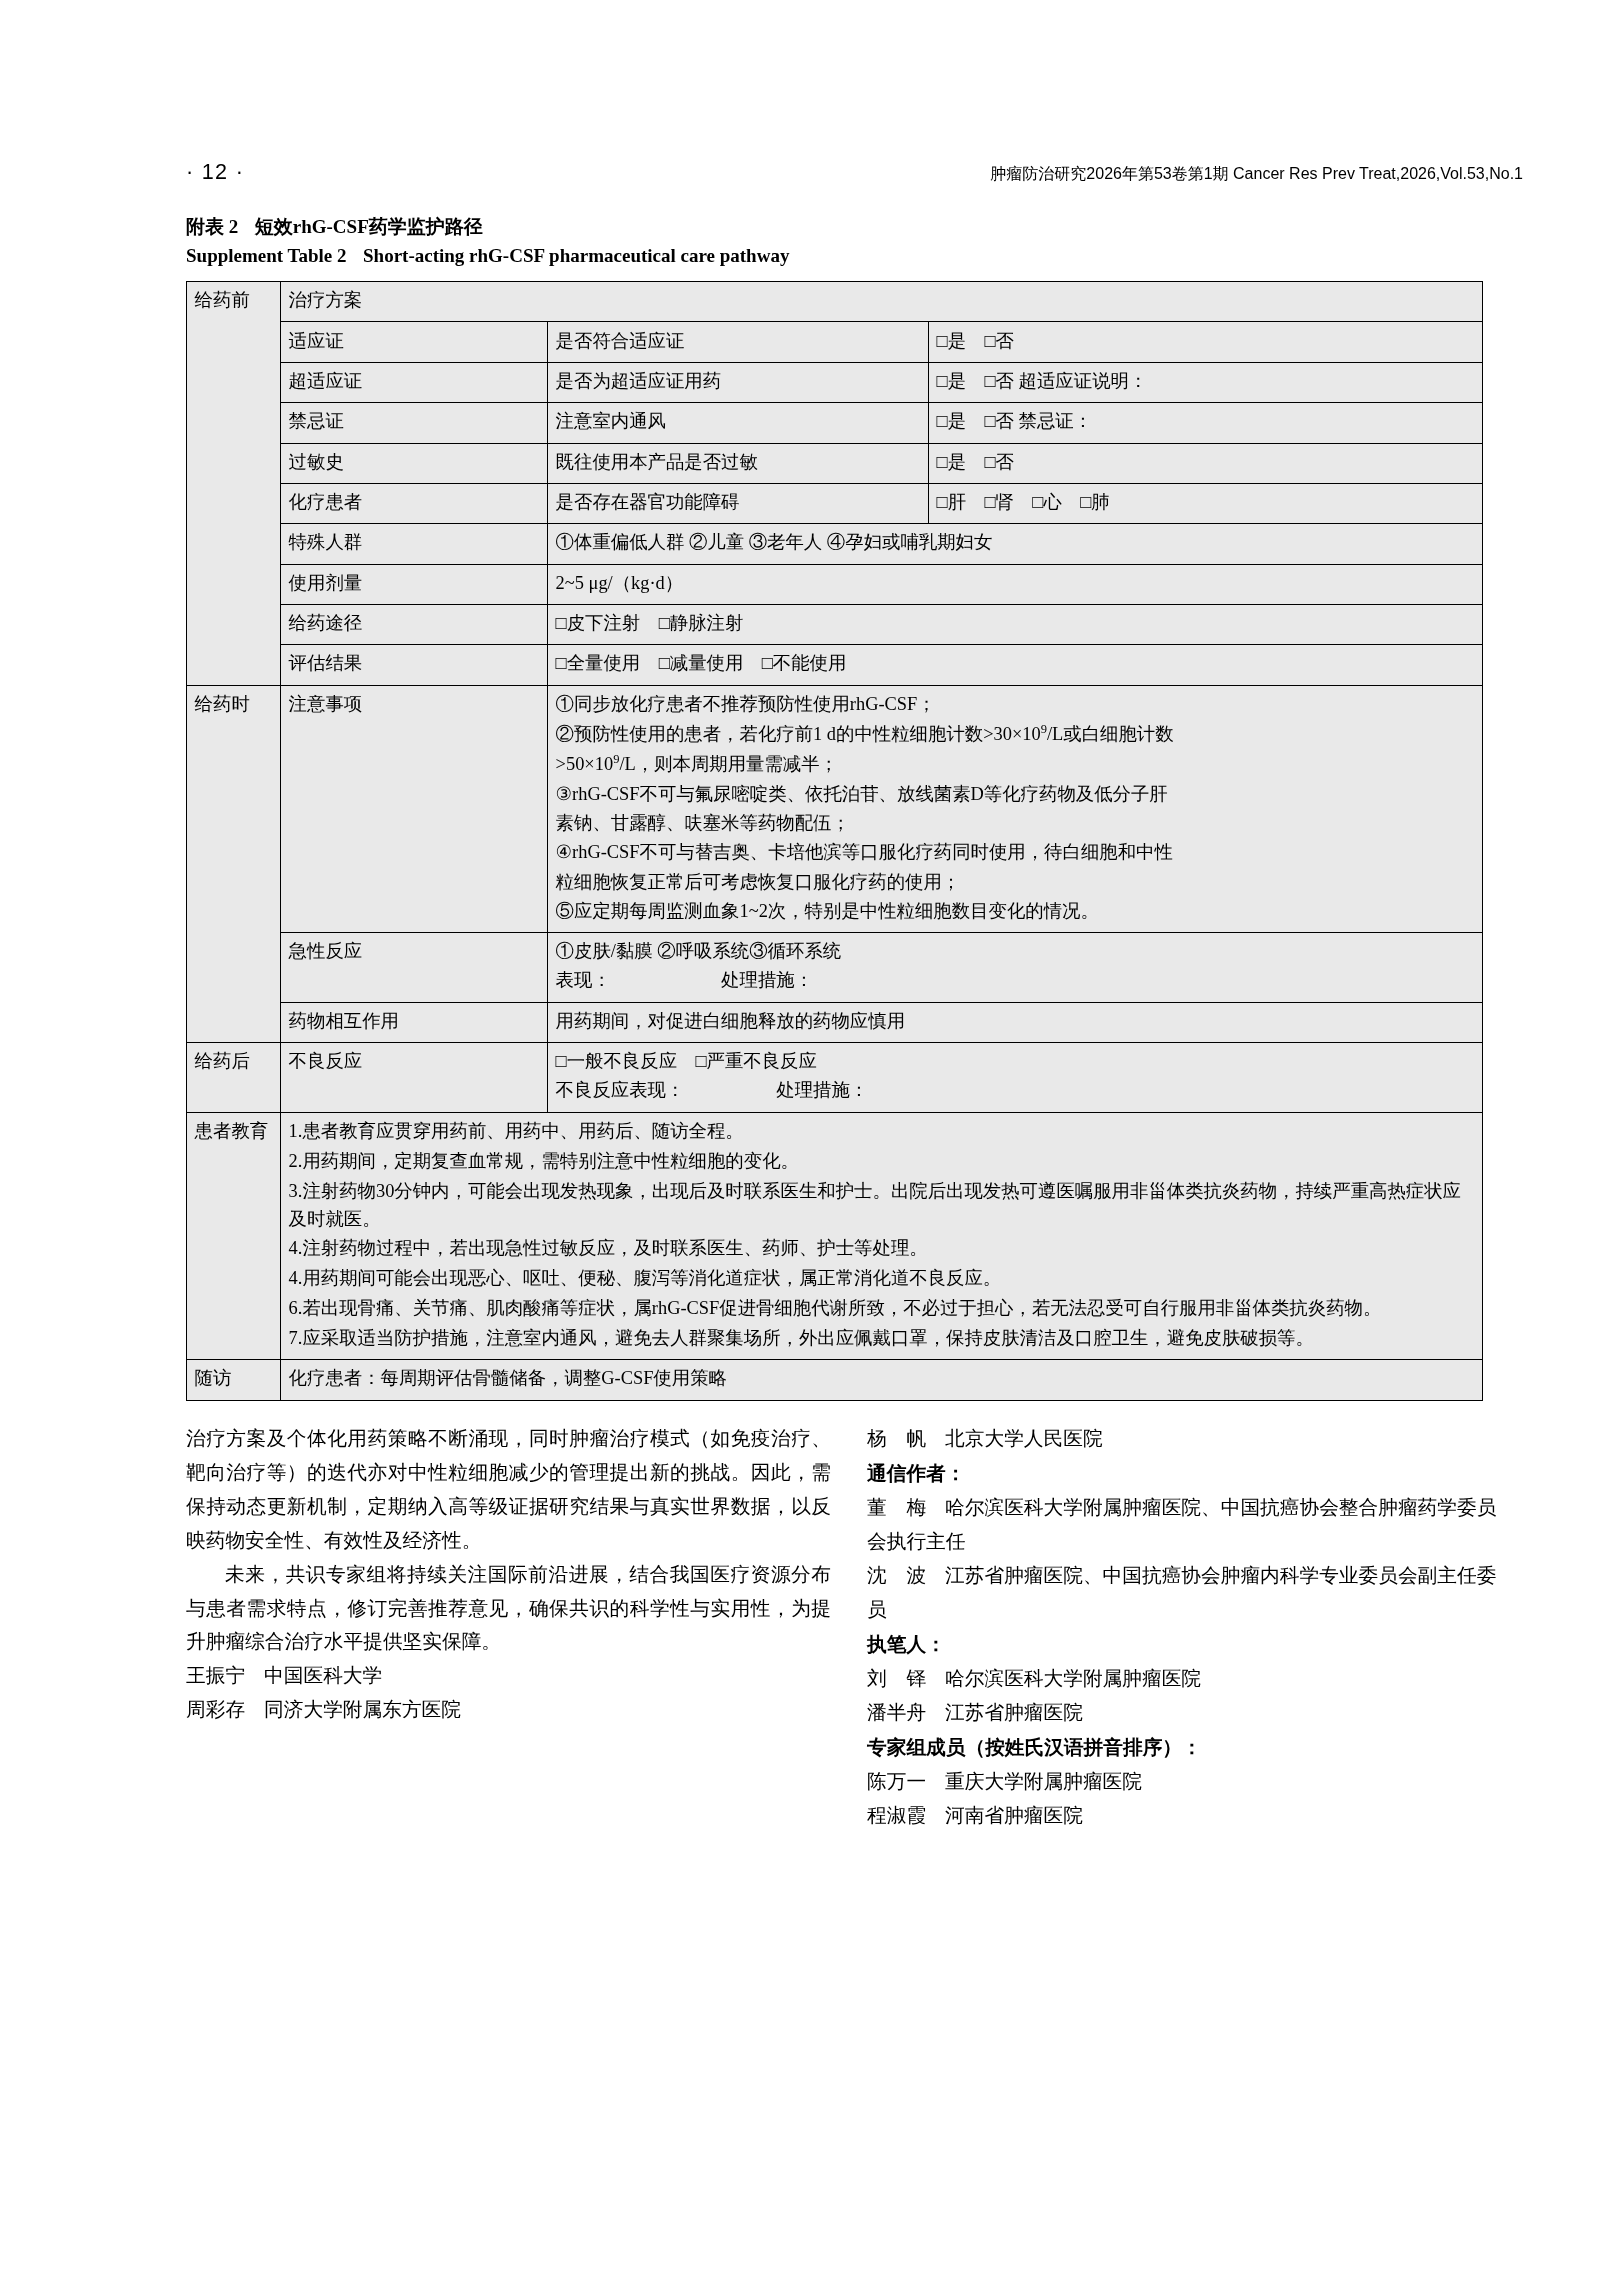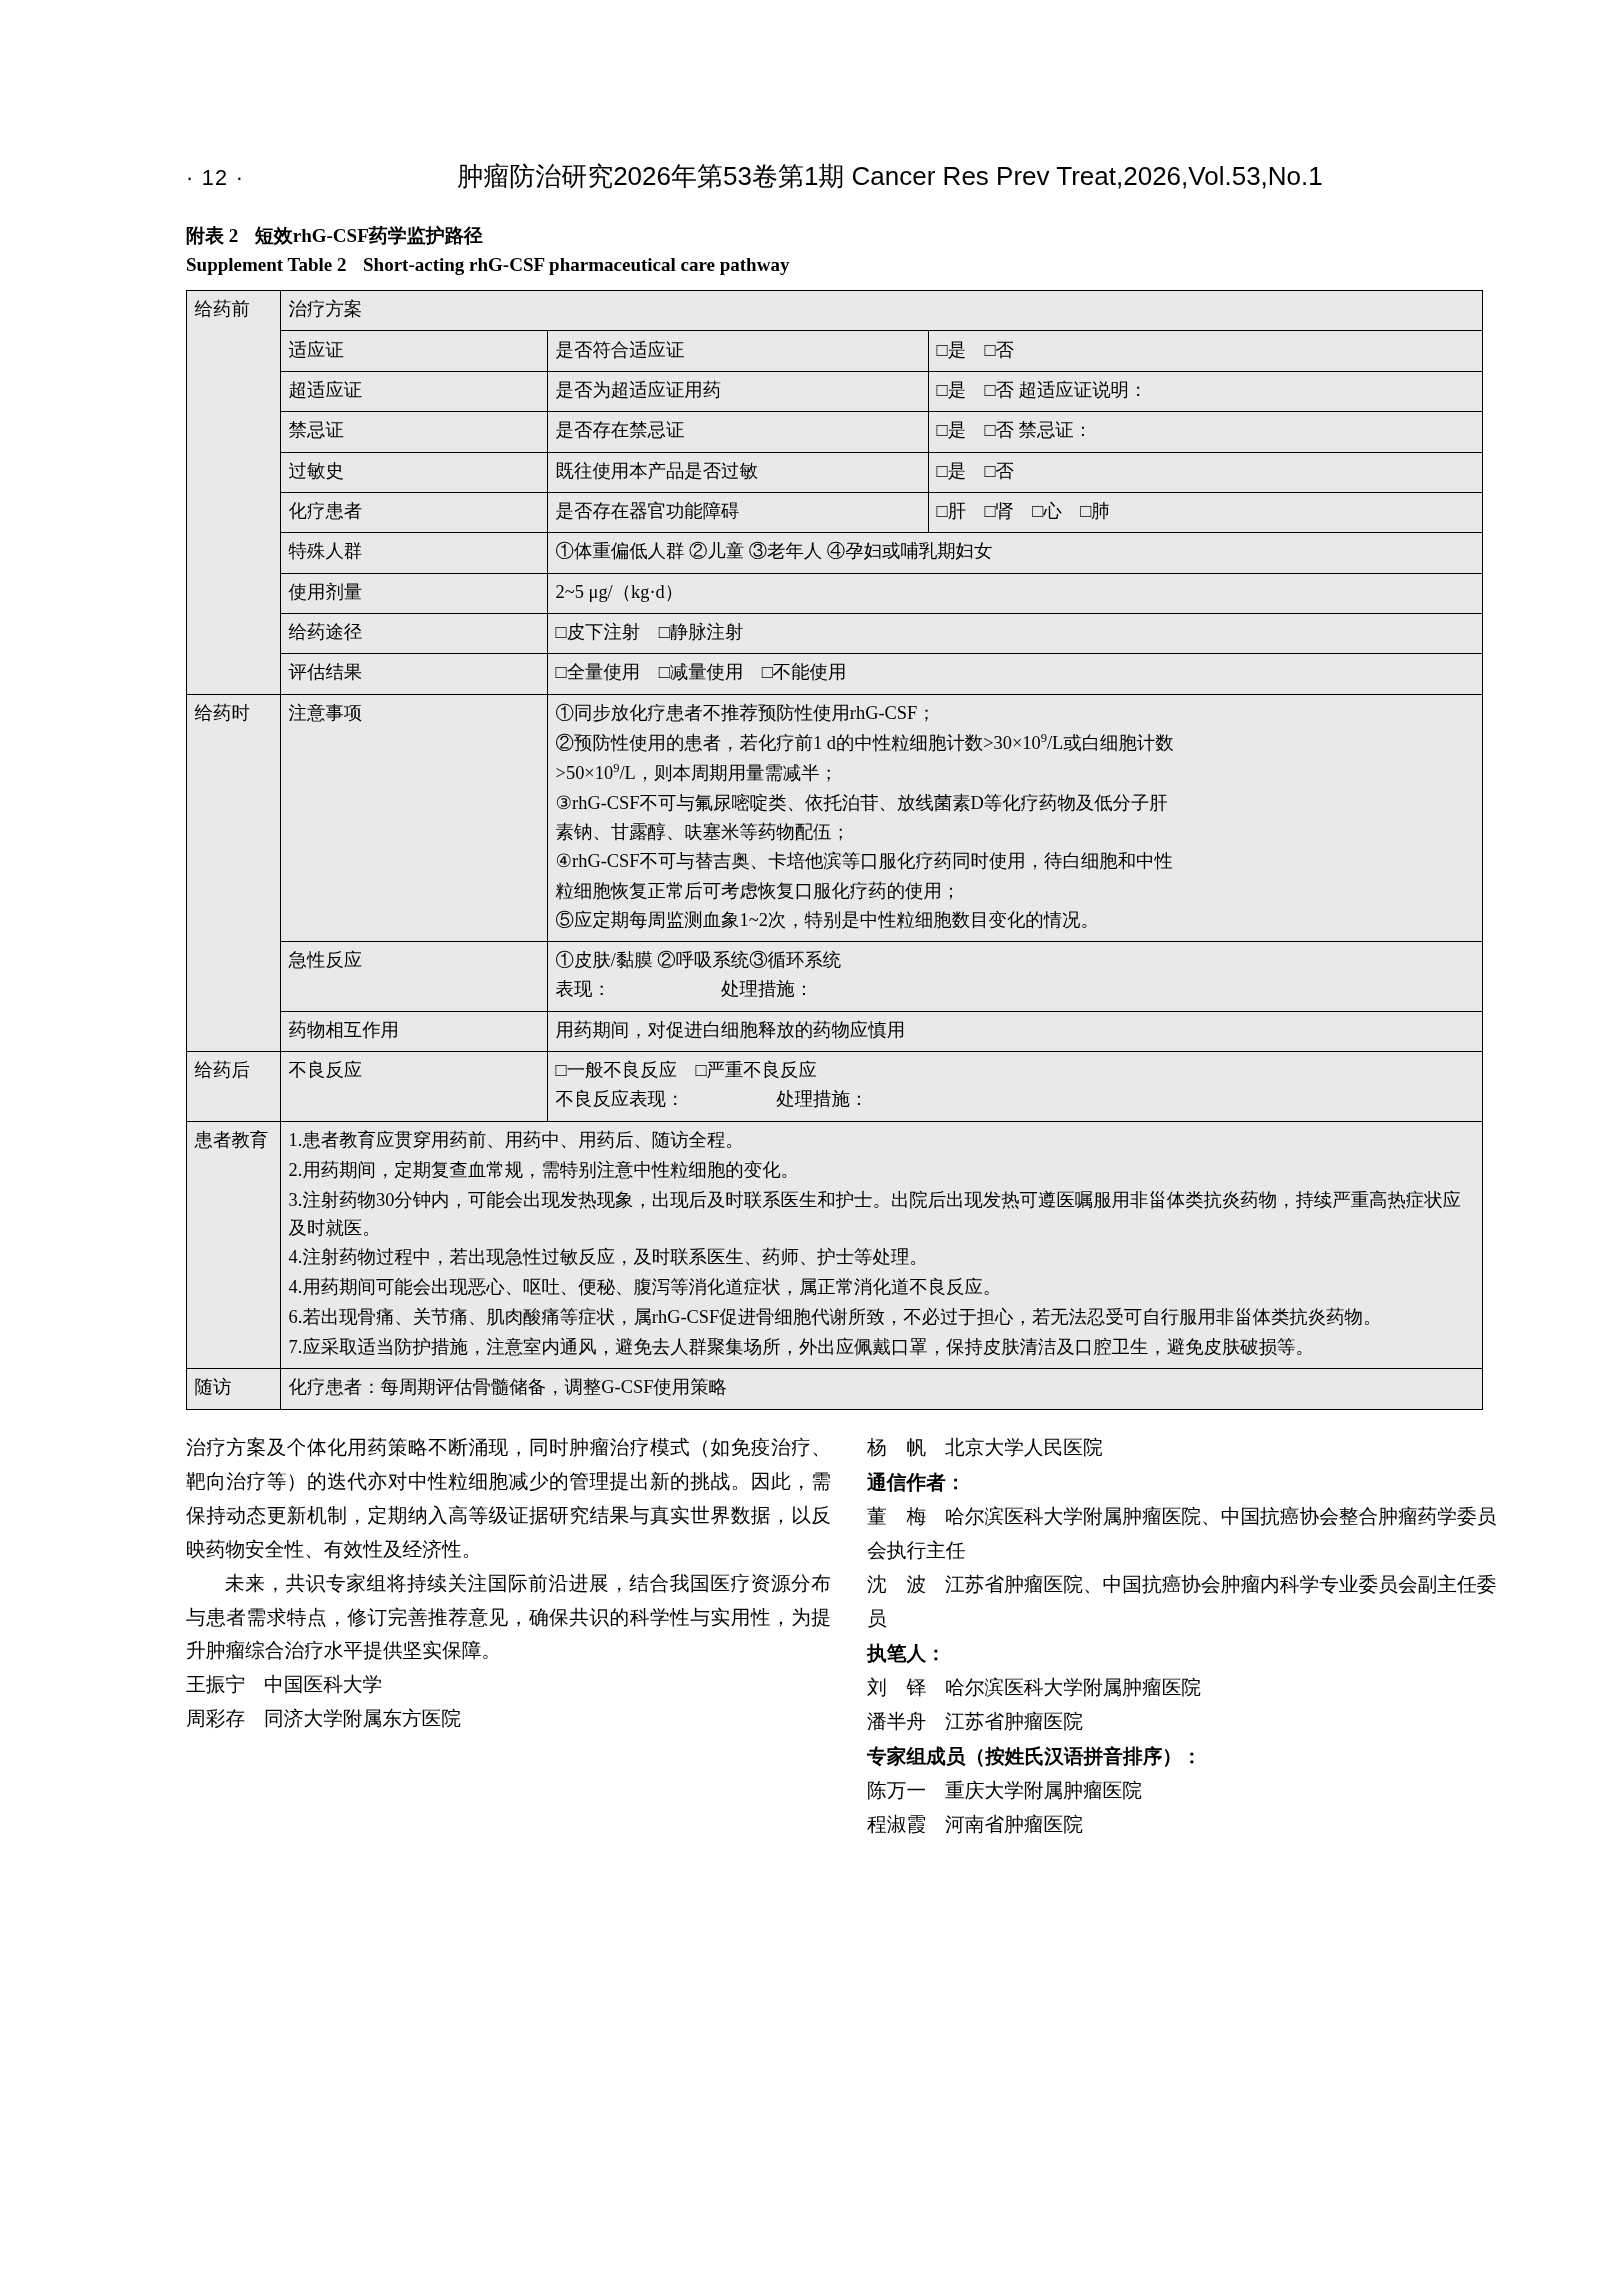--- a/index.html
+++ b/index.html
@@ -24,22 +24,22 @@
     margin: 0 81px 0 170px;
   }
   .runhead .pageno {
     font-size: 21.6px;
     letter-spacing: 1.3px;
     white-space: nowrap;
     font-family: "Liberation Sans", sans-serif;
   }
   .runhead .journal {
     flex: 1;
-    text-align: center;
-    font-size: 26px;
+    text-align: right;
+    font-size: 16px;
     white-space: nowrap;
     font-family: "Liberation Sans", sans-serif;
     margin-left: 12.7px;
   }
 
   
   .caption-block {
     margin: 27px 0 10.2px 170px;
   }
   .cap-cn, .cap-en {
@@ -142,21 +142,21 @@
         <td>是否符合适应证</td>
         <td class="nowrap">□是　□否</td>
       </tr>
       <tr>
         <td>超适应证</td>
         <td>是否为超适应证用药</td>
         <td class="nowrap">□是　□否 超适应证说明：</td>
       </tr>
       <tr>
         <td>禁忌证</td>
-        <td>是否存在禁忌证</td>
+        <td>注意室内通风</td>
         <td class="nowrap">□是　□否 禁忌证：</td>
       </tr>
       <tr>
         <td>过敏史</td>
         <td>既往使用本产品是否过敏</td>
         <td class="nowrap">□是　□否</td>
       </tr>
       <tr>
         <td>化疗患者</td>
         <td>是否存在器官功能障碍</td>

